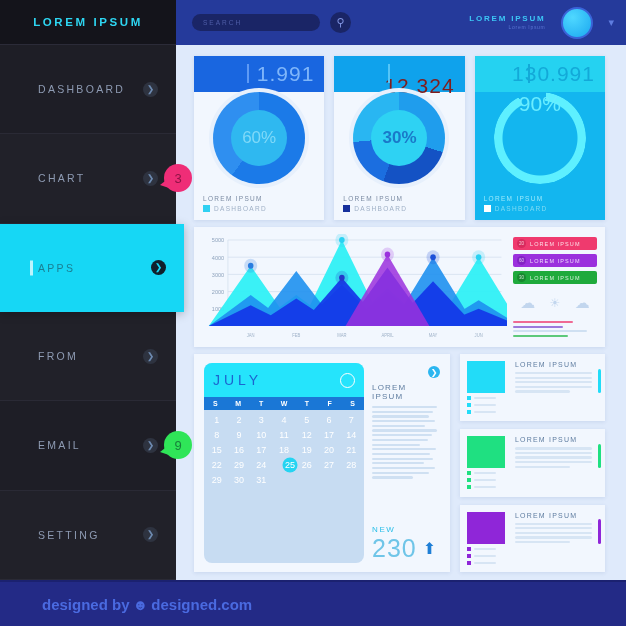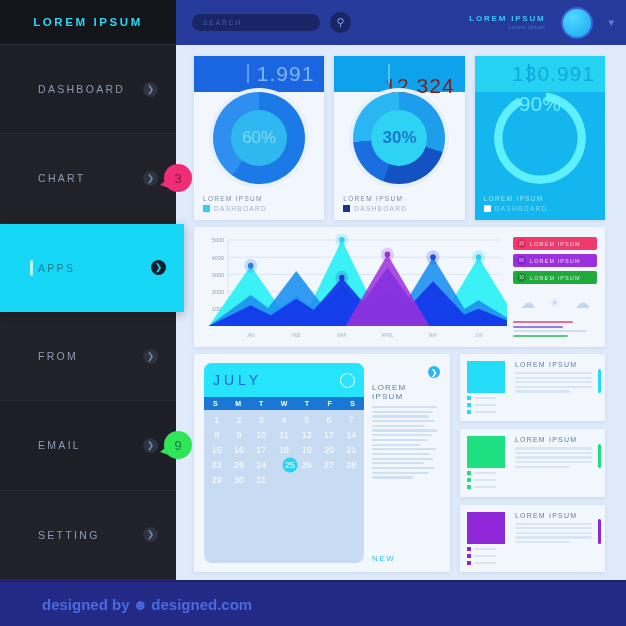--- a/index.html
+++ b/index.html
@@ -491,20 +491,24 @@
                   <i class="ll" style="width: 70%;"></i>
                   <i class="ll" style="width: 94%;"></i>
                   <i class="ll" style="width: 86%;"></i>
                   <i class="ll" style="width: 90%;"></i>
                   <i class="ll" style="width: 76%;"></i>
                   <i class="ll" style="width: 92%;"></i>
                   <i class="ll" style="width: 84%;"></i>
                   <i class="ll" style="width: 60%;"></i>
                 </div>
               <div class="cr-new">NEW</div>
+              <div class="cr-num-row">
+                <span class="cr-num">230</span>
+                <span class="cr-up">⬆</span>
+              </div>
             </div>
           </div>
 
           <div class="mini-col">
 
             <div class="mini-card">
               <div class="mc-left">
                 <div class="mc-sq" style="background:#22dcf8"></div>
                 <div class="mc-legend">
                     <i class="mc-dot" style="background:#22dcf8"></i>

